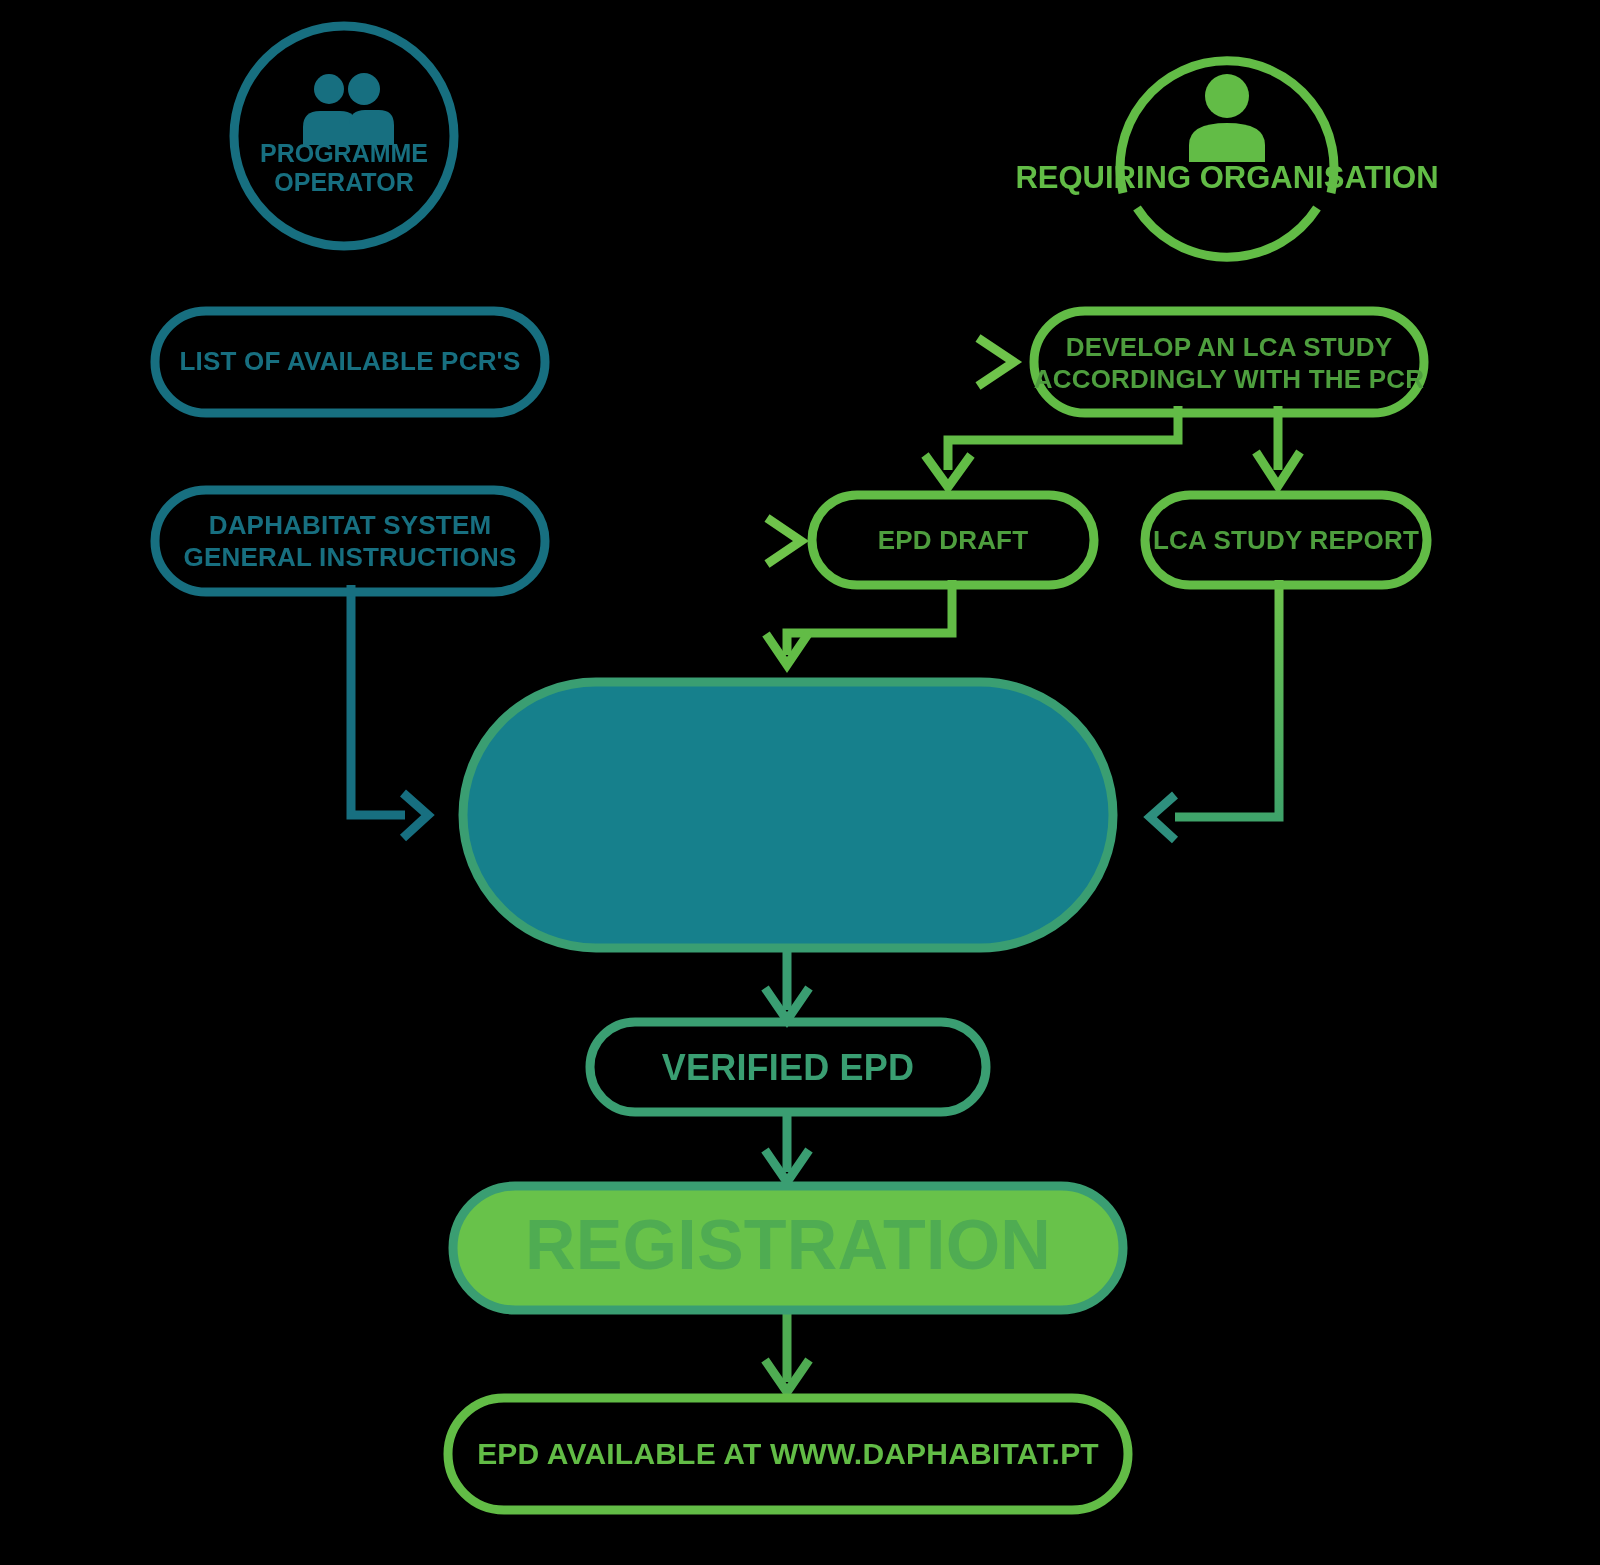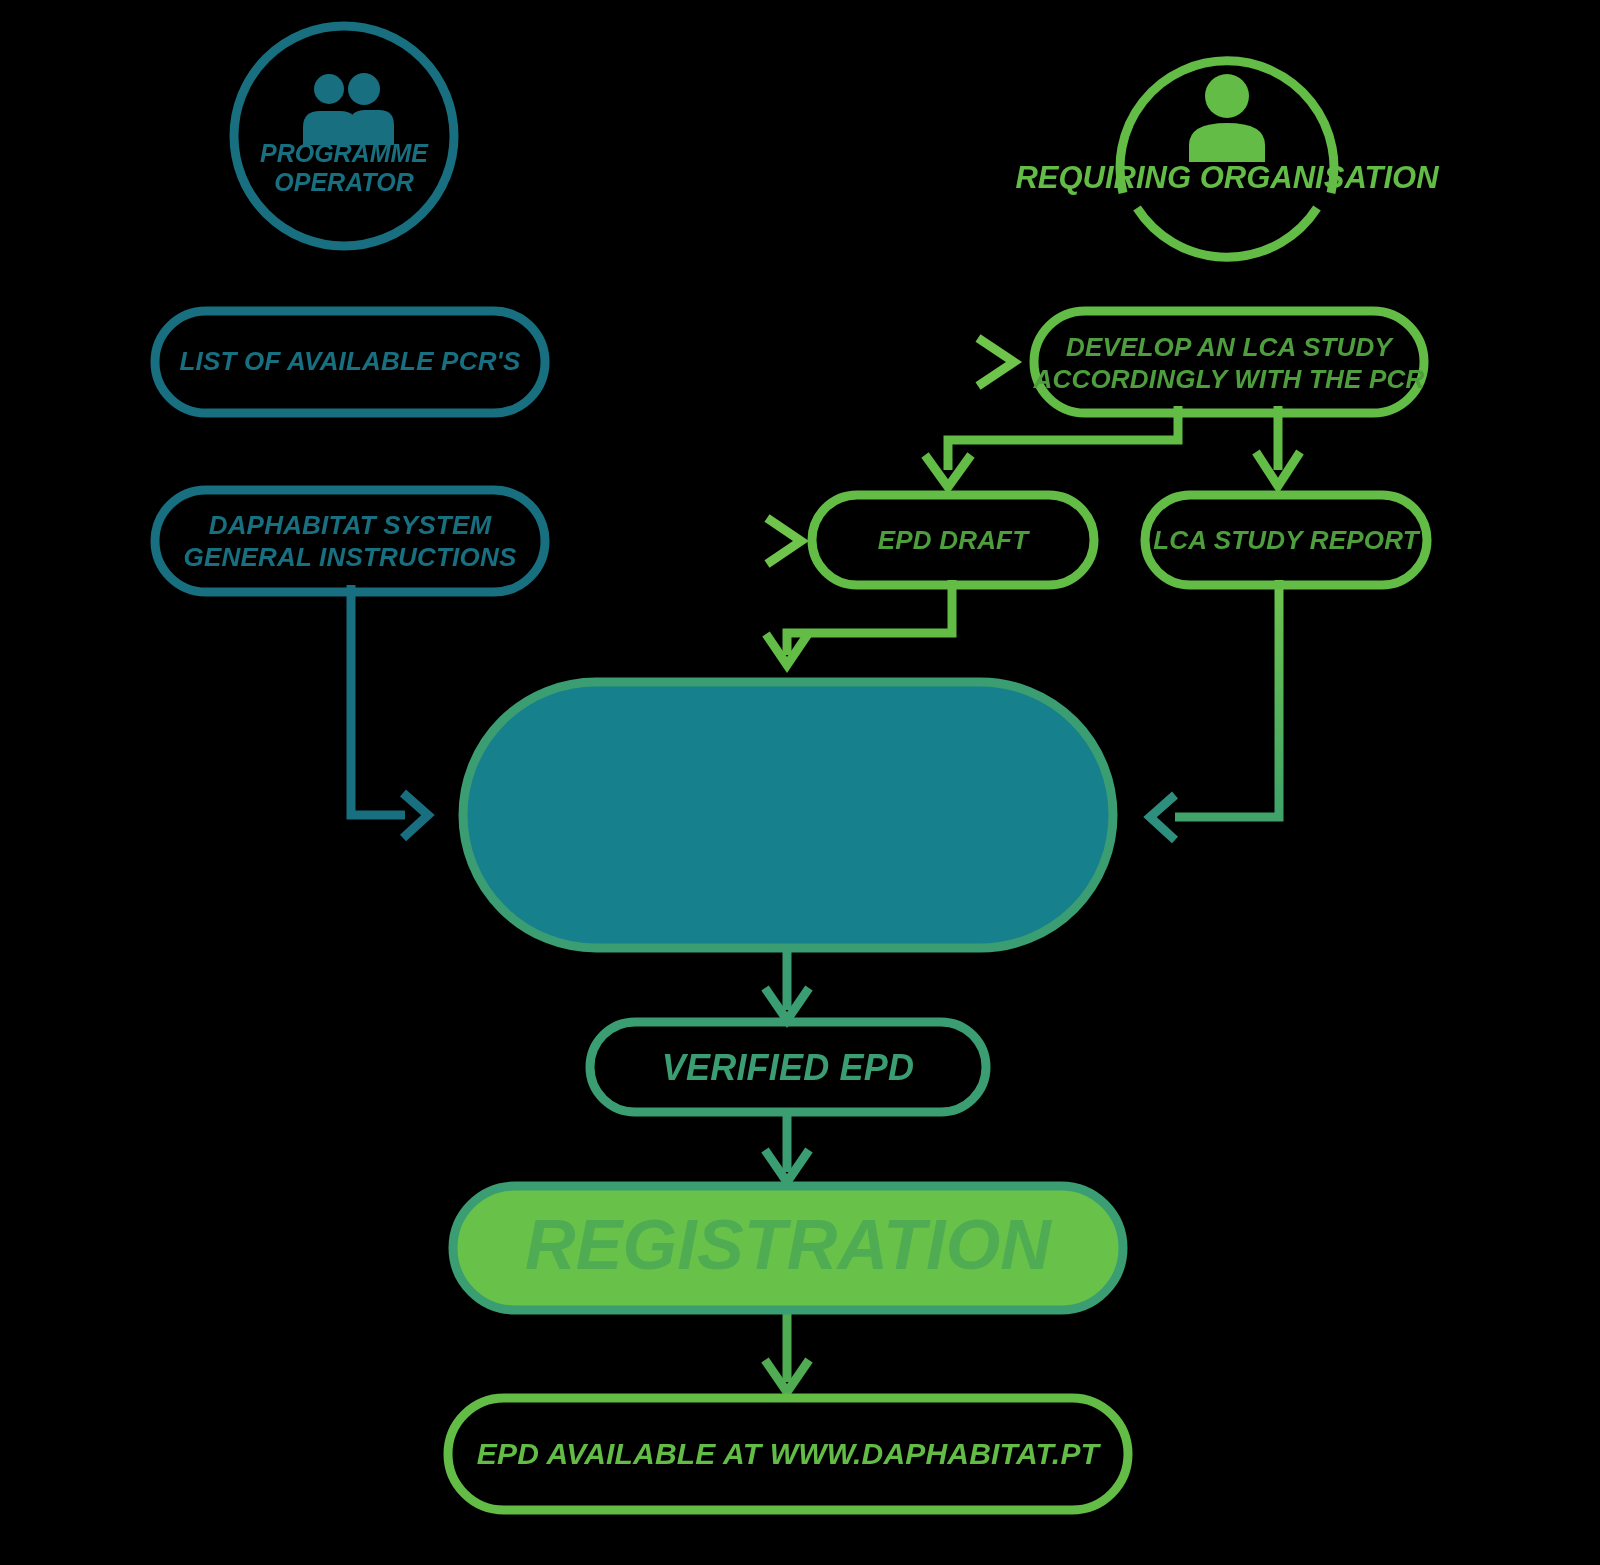--- a/index.html
+++ b/index.html
@@ -11,21 +11,20 @@
     width: 1600px;
     height: 1565px;
     overflow: hidden;
     font-family: "Liberation Sans", sans-serif;
   }
   #diagram-root {
     position: relative;
     width: 1408px;
     height: 1565px;
     background: #000000;
-    font-style: italic;
   }
   svg.flow {
     position: absolute;
     top: 0;
     left: 0;
     width: 1600px;
     height: 1565px;
     display: block;
   }
   .node-label {

